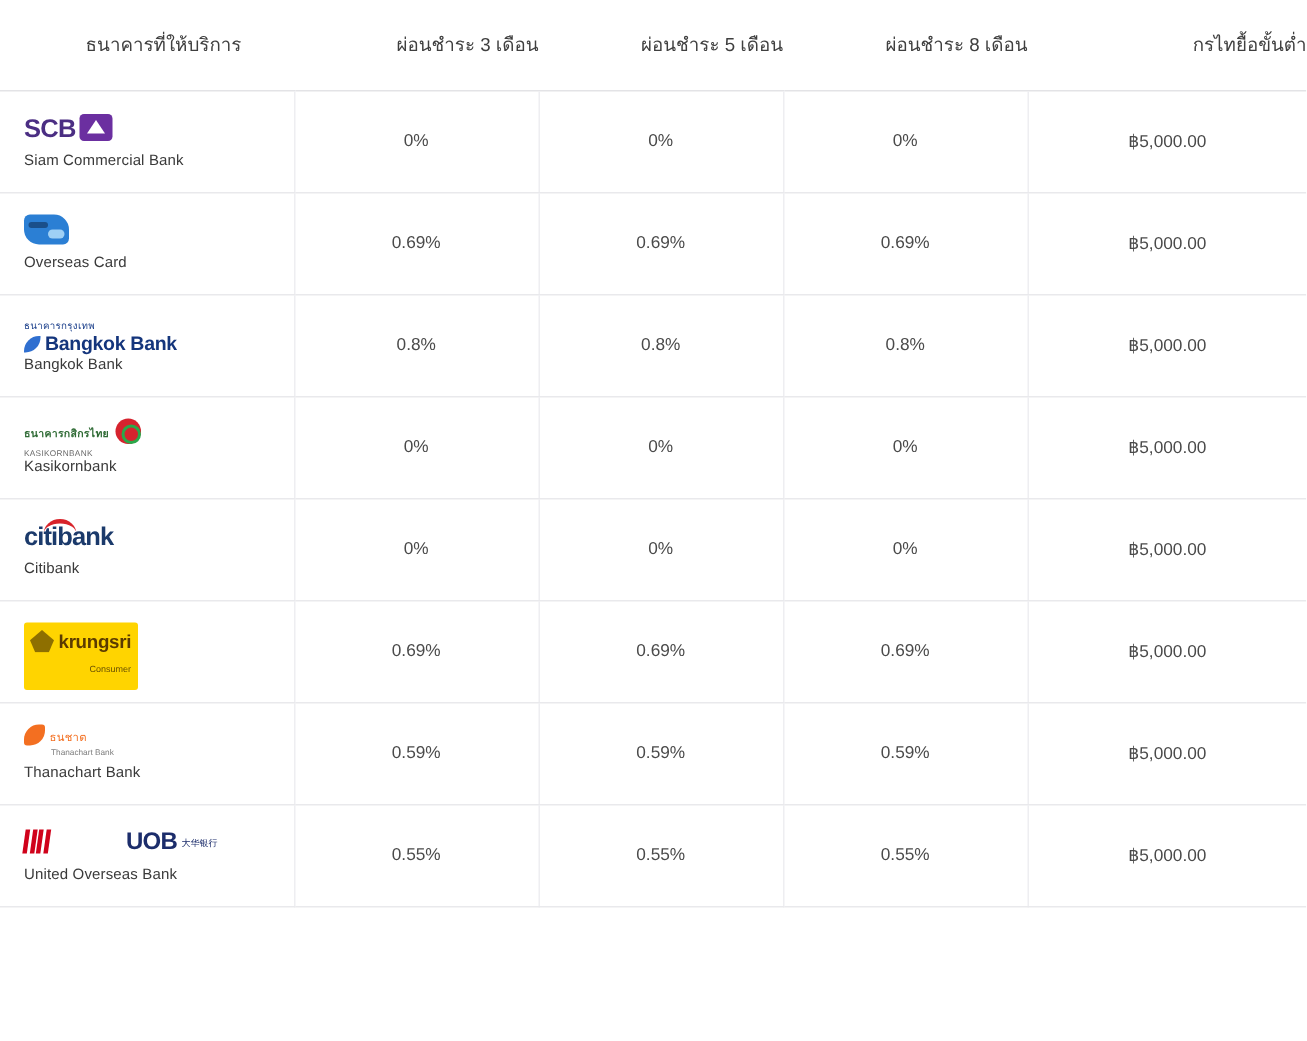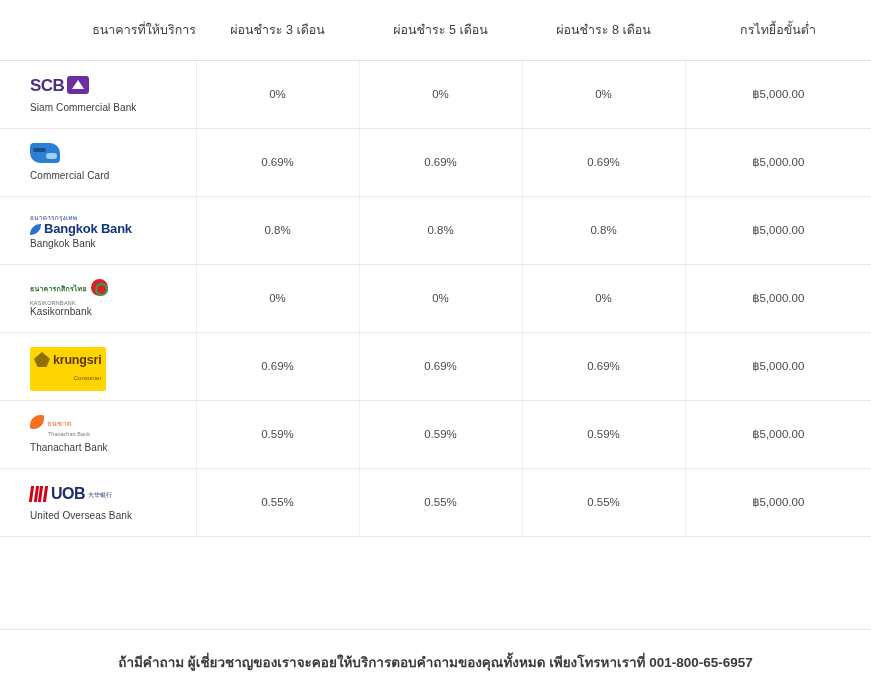--- a/index.html
+++ b/index.html
@@ -30,41 +30,41 @@
   table.rates col.c-m10   { width: 163px; }
   table.rates col.c-min   { width: 186px; }
 
   thead th {
     font-weight: normal;
     font-size: 12.5px;
     color: #3f3f3f;
     padding: 0 0 0 0;
     height: 60px;
     vertical-align: middle;
+    text-align: right;
+    border-bottom: 1px solid #e3e3e6;
+    background: #ffffff;
+  }
+  thead th.bank-head {
     text-align: center;
-    border-bottom: 1px solid #e3e3e6;
-    background: #ffffff;
-  }
-  thead th.bank-head {
-    text-align: right;
     padding-left: 22px;
   }
   tbody td {
     height: 68px;
     vertical-align: middle;
     text-align: center;
     font-size: 11.5px;
     color: #4a4a4a;
     border-bottom: 1px solid #e9e9ec;
     border-right: 1px solid #eeeef1;
     background: #ffffff;
   }
   tbody td.bank-cell {
     text-align: left;
-    padding-left: 30px;
+    padding-left: 16px;
     border-right: 1px solid #eeeef1;
   }
   tbody td.min-cell {
     border-right: none;
   }
   tbody tr:last-child td { border-bottom: 1px solid #e9e9ec; }
 
   .bank-name {
     display: block;
     font-size: 10px;
@@ -146,21 +146,21 @@
   }
   .logo-tbank .t1 { font-size: 7.5px; font-weight: normal; color: #f36f21; letter-spacing: 0.2px; }
   .logo-tbank .t2 { font-size: 5.5px; color: #7d7d7d; display: block; margin-left: 18px; }
 
   .logo-uob { line-height: 22px; }
   .logo-uob .bars { display: inline-block; vertical-align: -3px; margin-right: 3px; }
   .logo-uob .bars i {
     display: inline-block; width: 3px; height: 16px; background: #d0021b; margin-right: 1.5px;
     transform: skewX(-8deg);
   }
-  .logo-uob .txt { font-size: 16px; font-weight: bold; color: #1c2d6b; letter-spacing: -0.5px; }
+  .logo-uob .txt { font-size: 16px; font-weight: bold; color: #1c2d6b; letter-spacing: -0.5px; margin-left: 47px; }
   .logo-uob .cn { font-size: 6px; color: #1c2d6b; display: inline-block; line-height: 7px; vertical-align: 2px; margin-left: 3px; }
 
   .footer-band {
     position: absolute;
     left: 0;
     right: 0;
     bottom: 0;
     height: 65px;
     border-top: 1px solid #e6e6e9;
     display: flex;
@@ -206,21 +206,21 @@
         </td>
         <td>0%</td>
         <td>0%</td>
         <td>0%</td>
         <td class="min-cell">฿5,000.00</td>
       </tr>
 
       <tr>
         <td class="bank-cell">
           <span class="logo logo-ktc"><span class="blob"></span></span>
-          <span class="bank-name">Commercial Card</span>
+          <span class="bank-name">Overseas Card</span>
         </td>
         <td>0.69%</td>
         <td>0.69%</td>
         <td>0.69%</td>
         <td class="min-cell">฿5,000.00</td>
       </tr>
 
       <tr>
         <td class="bank-cell">
           <span class="logo logo-bbl">
@@ -242,20 +242,30 @@
             <span class="l2">KASIKORNBANK</span>
           </span>
           <span class="bank-name">Kasikornbank</span>
         </td>
         <td>0%</td>
         <td>0%</td>
         <td>0%</td>
         <td class="min-cell">฿5,000.00</td>
       </tr>
 
+      <tr>
+        <td class="bank-cell">
+          <span class="logo logo-citi"><span class="arc"></span><span>citibank</span></span>
+          <span class="bank-name">Citibank</span>
+        </td>
+        <td>0%</td>
+        <td>0%</td>
+        <td>0%</td>
+        <td class="min-cell">฿5,000.00</td>
+      </tr>
 
       <tr>
         <td class="bank-cell">
           <span class="logo logo-krungsri">
             <span class="box"><span class="bird"></span><span class="txt">krungsri</span><span class="sub">Consumer</span></span>
           </span>
           <span class="bank-name">Krungsri</span>
         </td>
         <td>0.69%</td>
         <td>0.69%</td>
@@ -286,17 +296,14 @@
         </td>
         <td>0.55%</td>
         <td>0.55%</td>
         <td>0.55%</td>
         <td class="min-cell">฿5,000.00</td>
       </tr>
 
     </tbody>
   </table>
 
-  <div class="footer-band">
-    <div class="footer-text">ถ้ามีคำถาม ผู้เชี่ยวชาญของเราจะคอยให้บริการตอบคำถามของคุณทั้งหมด เพียงโทรหาเราที่ 001-800-65-6957</div>
-  </div>
 
 </div>
 
 </body></html>

